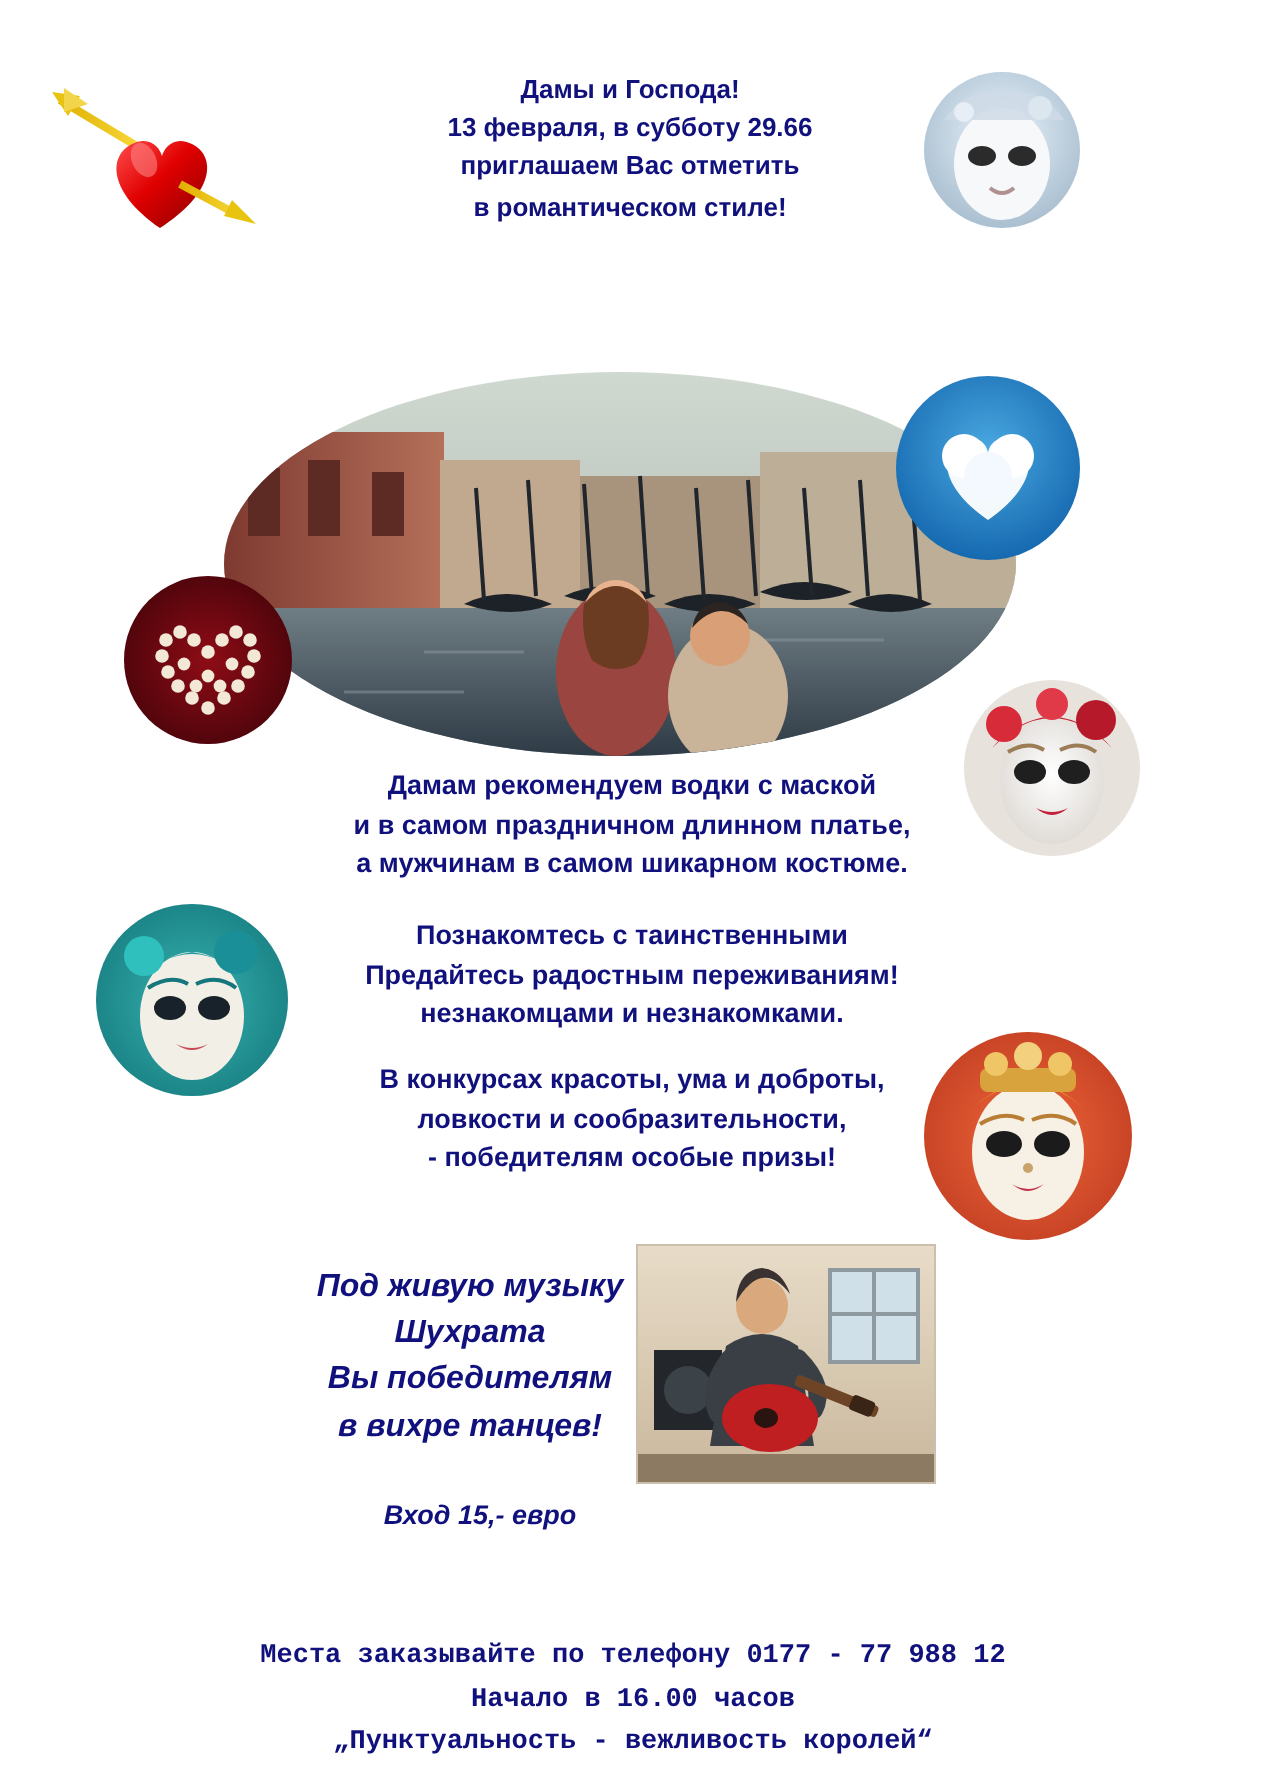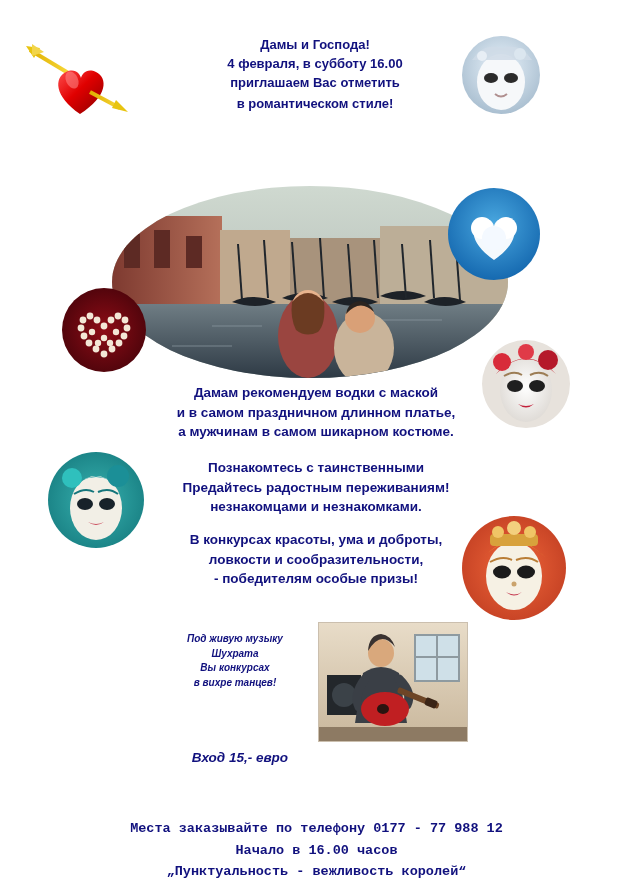--- a/index.html
+++ b/index.html
@@ -99,21 +99,21 @@
     color: #11117e;
     font-weight: bold;
     line-height: 1.45;
   }
   .tb-rec   { left: 130px; top: 383px; width: 372px; font-size: 13.5px; }
   .tb-joy   { left: 128px; top: 458px; width: 376px; font-size: 13.5px; }
   .tb-cont  { left: 128px; top: 530px; width: 376px; font-size: 13.5px; }
 
   .tb-music {
     left: 140px; top: 632px; width: 190px;
-    font-size: 10px; font-style: italic; text-align: center;
+    font-size: 16px; font-style: italic; text-align: center;
   }
   .tb-price {
     left: 150px; top: 748px; width: 180px;
     font-size: 13.5px; font-style: italic; text-align: center;
     color: #11117e;
   }
   .tb-price-sub {
     left: 10px; top: 776px; width: 613px;
     font-size: 13.5px; font-style: italic; text-align: center;
     color: #11117e;
@@ -153,21 +153,21 @@
       <path d="M56 72 C30 54 30 36 42 30 C51 25.5 56 32 57 36 C58 32 63 25.5 72 30 C84 36 84 54 56 72 Z" fill="url(#hgrad)"></path>
       <ellipse cx="48" cy="38" rx="6" ry="9" fill="#ff8a8a" opacity="0.55" transform="rotate(-25 48 38)"></ellipse>
 
       <line x1="66" y1="50" x2="96" y2="66" stroke="url(#agrad)" stroke-width="4"></line>
       <polygon points="104,70 88,66 92,58" fill="#e8c410"></polygon>
     </svg>
   </div>
 
   <div class="header-text">
     <span class="line l1">Дамы и Господа!</span>
-    <span class="line l2">4 февраля,  в субботу 16.00</span>
+    <span class="line l2">13 февраля,  в субботу 29.66</span>
     <span class="line l3">приглашаем Вас отметить</span>
     <span class="l5">в романтическом стиле!</span>
   </div>
 
   <div class="circ mask-top-right">
     <svg width="78" height="78" viewBox="0 0 78 78">
       <defs>
         <radialGradient id="wm" cx="50%" cy="40%" r="70%">
           <stop offset="0%" stop-color="#e9f3fb"></stop>
           <stop offset="100%" stop-color="#9fb6c9"></stop>
@@ -387,21 +387,21 @@
       <path d="M28 46 q12 -7 22 -2" stroke="#b97d35" stroke-width="2" fill="none"></path>
       <path d="M54 44 q12 -5 22 2" stroke="#b97d35" stroke-width="2" fill="none"></path>
       <path d="M44 76 q8 7 16 0 q-8 5 -16 0 Z" fill="#c3324a"></path>
       <circle cx="52" cy="68" r="2.5" fill="#caa36c"></circle>
     </svg>
   </div>
 
   <div class="tb tb-music">
     <span class="line">Под живую музыку</span>
     <span class="line">Шухрата</span>
-    <span class="line">Вы конкурсах</span>
+    <span class="line">Вы победителям</span>
     <span class="line">в вихре танцев!</span>
   </div>
 
   <div class="musician-photo">
     <svg width="148" height="118" viewBox="0 0 148 118" preserveAspectRatio="none">
       <defs>
         <linearGradient id="roomg" x1="0" y1="0" x2="0" y2="1">
           <stop offset="0%" stop-color="#e8dcc8"></stop>
           <stop offset="100%" stop-color="#c9b79c"></stop>
         </linearGradient>

